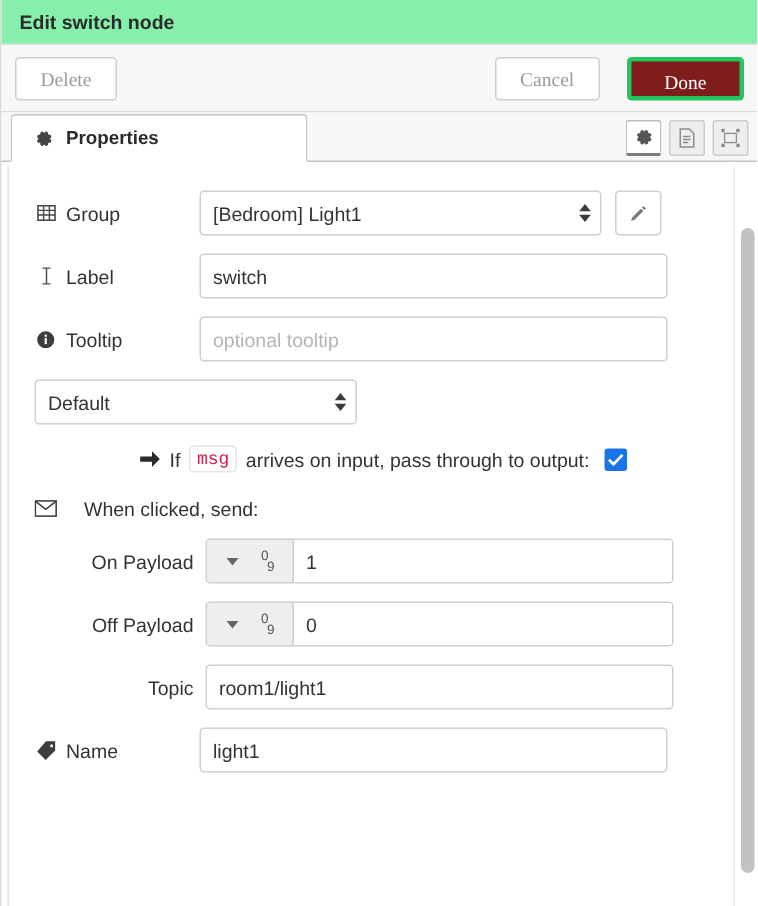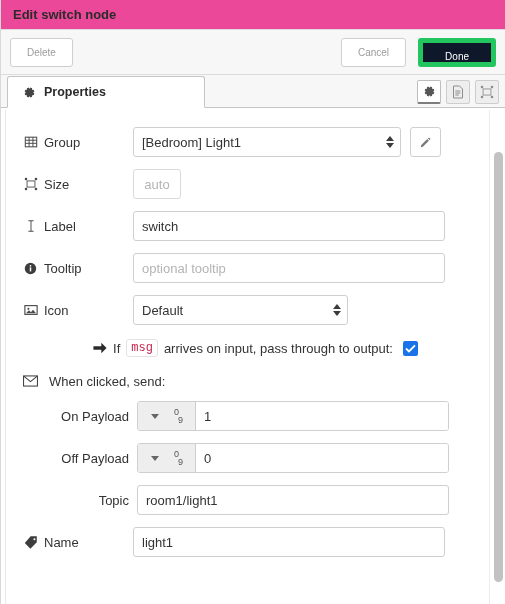--- a/index.html
+++ b/index.html
@@ -17,51 +17,51 @@
     border-left: 1px solid #d9d9d9;
     overflow: hidden;
   }
 
   
   .titlebar {
     height: 30px;
     display: flex; align-items: center;
     padding-left: 12px;
     font-size: 13px; font-weight: bold; color: #2b2b2b;
-    background: #ec4899;
+    background: #86efac;
     border-bottom: 1px solid #dcdcdc;
   }
 
   
   .buttonbar {
     height: 45px;
     background: #f7f7f7;
     border-bottom: 1px solid #dcdcdc;
     display: flex; align-items: center;
     padding: 0 9px;
   }
   .btn {
-    font-family: Liberation Sans, sans-serif;
-    font-size: 10px;
+    font-family: Liberation Serif, serif;
+    font-size: 13px;
     border: 1px solid #cfcfcf;
     border-radius: 3px;
     background: #fff;
     color: #9b9b9b;
     height: 29px;
     padding: 0 16px;
     cursor: pointer;
     line-height: 27px;
   }
   .btn.spacer-left { margin-left: auto; }
   .btn-done {
-    background: #0f172a;
-    border: 5px solid #22c55e;
+    background: #7f1d1d;
+    border: 3px solid #22c55e;
     color: #ffffff;
     font-weight: normal;
-    margin-left: 12px;
+    margin-left: 18px;
     padding: 0 22px;
   }
 
   
   .tabbar {
     height: 33px;
     background: #f7f7f7;
     border-bottom: 1px solid #c4c4c4;
     display: flex; align-items: flex-end;
     padding: 0 6px 0 6px;
@@ -231,21 +231,21 @@
     width: 15px; height: 15px;
     border-radius: 2px;
     background: #1a73e8;
     display: inline-flex; align-items: center; justify-content: center;
     cursor: pointer;
     margin-left: 4px;
   }
   .chk svg { display:block; }
 
   .sendhdr {
-    display: flex; align-items: center; gap: 11px;
+    display: flex; align-items: center; gap: 18px;
     padding: 8px 18px 6px 22px;
     font-size: 13px; color: #333;
     height: 30px;
   }
 
   
   .sbar {
     position: absolute;
     top: 110px; right: 0; width: 16px; bottom: 0;
     background: #ffffff;
@@ -348,35 +348,20 @@
       </div>
       <div class="pencil-btn">
         <span class="icn">
           <svg width="13" height="13" viewBox="0 0 16 16">
               <path fill="#7a7a7a" d="M12.3 1.7l2 2-1.3 1.3-2-2 1.3-1.3zM10.2 3.8l2 2-7.4 7.4-2.6.6.6-2.6 7.4-7.4z"></path>
             </svg>
         </span>
       </div>
     </div>
 
-    <div class="row">
-      <div class="row-label">
-        <span class="icn">
-          <svg width="14" height="14" viewBox="0 0 16 16">
-              <rect x="3.5" y="4.5" width="9" height="7" fill="none" stroke="#4a4a4a" stroke-width="1"></rect>
-              <rect x="1" y="1" width="2.6" height="2.6" fill="#4a4a4a"></rect>
-              <rect x="12.4" y="1" width="2.6" height="2.6" fill="#4a4a4a"></rect>
-              <rect x="1" y="12.4" width="2.6" height="2.6" fill="#4a4a4a"></rect>
-              <rect x="12.4" y="12.4" width="2.6" height="2.6" fill="#4a4a4a"></rect>
-            </svg>
-        </span>
-        <span>Size</span>
-      </div>
-      <div class="size-btn">auto</div>
-    </div>
 
     <div class="row">
       <div class="row-label">
         <span class="icn">
           <svg width="12" height="14" viewBox="0 0 12 16">
               <path stroke="#4a4a4a" stroke-width="1.1" fill="none" d="M6 2v12M3 2h6M3 14h6"></path>
             </svg>
         </span>
         <span>Label</span>
       </div>
@@ -391,30 +376,20 @@
               <rect x="7.1" y="6.6" width="1.8" height="5" fill="#fff"></rect>
               <rect x="7.1" y="3.8" width="1.8" height="1.8" fill="#fff"></rect>
             </svg>
         </span>
         <span>Tooltip</span>
       </div>
       <input class="txt wide" type="text" placeholder="optional tooltip" style="">
     </div>
 
     <div class="row">
-      <div class="row-label">
-        <span class="icn">
-          <svg width="14" height="14" viewBox="0 0 16 16">
-              <rect x="1" y="3" width="14" height="10" fill="none" stroke="#4a4a4a" stroke-width="1.3"></rect>
-              <circle cx="5" cy="6.5" r="1.2" fill="#4a4a4a"></circle>
-              <path fill="#4a4a4a" d="M2.3 11.7l3.4-3.4 2.2 2.2 2.4-2.8 3.4 4z"></path>
-            </svg>
-        </span>
-        <span>Icon</span>
-      </div>
       <div class="selwrap">
         <select class="sel w-icon">
           <option>Default</option>
         </select>
         <span class="spin">
           <svg width="8" height="5" viewBox="0 0 8 5">
               <path fill="#3b3b3b" d="M4 0l4 5H0z"></path>
             </svg>
           <svg width="8" height="5" viewBox="0 0 8 5">
               <path fill="#3b3b3b" d="M4 5L0 0h8z"></path>

